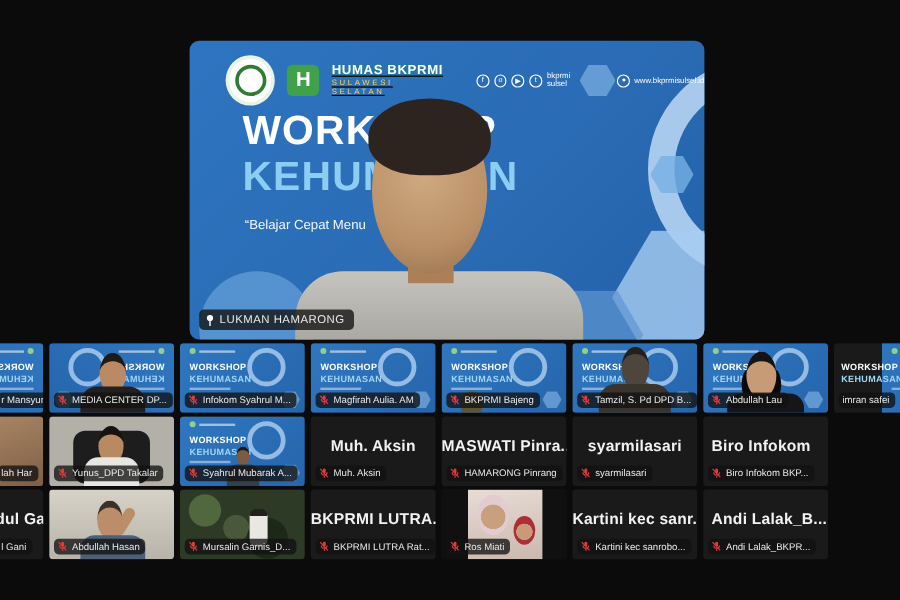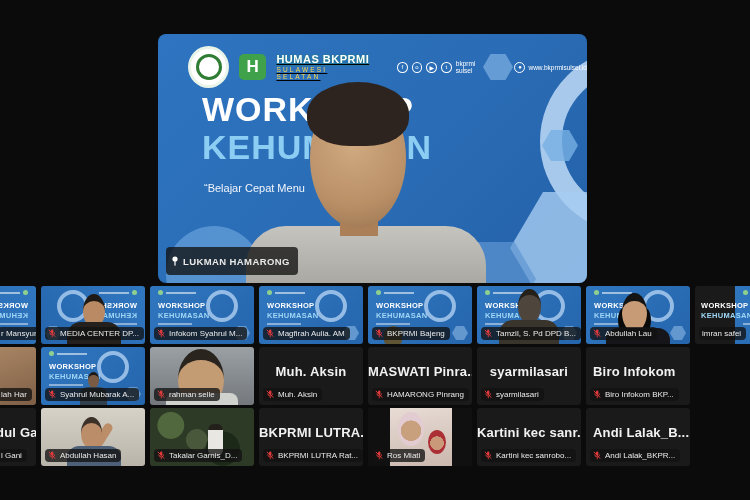--- a/index.html
+++ b/index.html
@@ -41,21 +41,21 @@
   .person-head{position:absolute;left:152px;top:54px;width:96px;height:140px;border-radius:50%;
                background:radial-gradient(circle at 45% 42%,#cfa980 0%,#b98f66 60%,#96714e 100%);}
   .person-head::before{content:"";position:absolute;left:-3px;top:-6px;width:102px;height:64px;
                border-radius:50% 50% 42% 42%;background:#2d2420;}
   .person-neck{position:absolute;left:182px;top:176px;width:38px;height:26px;background:#ab7f58;}
   .person-body{position:absolute;left:88px;top:192px;width:240px;height:60px;border-radius:40px 40px 0 0;
                background:linear-gradient(180deg,#c6c4be,#a9a7a1);}
 
   .pill{position:absolute;display:flex;align-items:center;gap:4px;background:rgba(18,18,18,.78);
         border-radius:4px;color:#e9e9e9;white-space:nowrap;}
-  .main-pill{left:8px;bottom:8px;height:28px;padding:0 8px 0 5px;font-size:9.5px;letter-spacing:.4px;font-weight:bold;}
+  .main-pill{left:8px;bottom:8px;height:17px;padding:0 8px 0 5px;font-size:9.5px;letter-spacing:.4px;}
 
   
   .prow{position:absolute;left:-68px;display:flex;gap:5px;}
   .row0{top:286px;} .row1{top:347px;} .row2{top:408px;}
   .tile{position:relative;width:104px;height:58px;border-radius:3px;background:#1a1a1a;overflow:hidden;flex:0 0 auto;}
 
   
   .ws-bg{position:absolute;inset:0;background:linear-gradient(135deg,#3077c0,#2565ac);display:none;}
   .v-workshop .ws-bg,.v-darkws .ws-bg{display:block;}
   .ws-dot{position:absolute;left:8px;top:4px;width:5px;height:5px;border-radius:50%;background:#8fd08f;}
@@ -379,20 +379,35 @@
   <div class="prow row1" id="prow1">
       <div class="tile v-facetop clip-left">
 
     <div class="photo"></div>
 
     <span class="pill unmuted">
 
       <span class="pill-text">lah Har</span>
     </span>
   </div>
+      <div class="tile v-chair">
+
+    <div class="photo"></div>
+    <div class="fig"></div>
+
+    <span class="pill">
+      <svg class="mic" width="8" height="9" viewBox="0 0 8 9">
+        <rect x="3" y="0.5" width="2.4" height="4" rx="1.2" fill="#e23b3b"></rect>
+        <path d="M1.8 3.5 a2.4 2.4 0 0 0 4.8 0" fill="none" stroke="#e23b3b" stroke-width="0.9"></path>
+        <rect x="3.8" y="6.2" width="0.9" height="2" fill="#e23b3b"></rect>
+        <line x1="0.8" y1="0.8" x2="7.2" y2="7.6" stroke="#e23b3b" stroke-width="1"></line>
+      </svg>
+      <span class="pill-text">Yunus_DPD Takalar</span>
+    </span>
+  </div>
       <div class="tile v-workshop v-speaker">
     <div class="ws-bg">
       <span class="ws-dot"></span>
       <span class="ws-bars"></span>
       <span class="ws-t1">WORKSHOP</span>
       <span class="ws-t2">KEHUMASAN</span>
       <span class="ws-sub"></span>
       <span class="ws-ring"></span>
       <span class="ws-hex"></span>
     </div>
@@ -400,34 +415,20 @@
     <div class="fig"></div>
 
     <span class="pill">
       <svg class="mic" width="8" height="9" viewBox="0 0 8 9">
         <rect x="3" y="0.5" width="2.4" height="4" rx="1.2" fill="#e23b3b"></rect>
         <path d="M1.8 3.5 a2.4 2.4 0 0 0 4.8 0" fill="none" stroke="#e23b3b" stroke-width="0.9"></path>
         <rect x="3.8" y="6.2" width="0.9" height="2" fill="#e23b3b"></rect>
         <line x1="0.8" y1="0.8" x2="7.2" y2="7.6" stroke="#e23b3b" stroke-width="1"></line>
       </svg>
       <span class="pill-text">Syahrul Mubarak A...</span>
-    </span>
-  </div>
-      <div class="tile v-closeup">
-
-    <div class="photo"></div>
-
-    <span class="pill">
-      <svg class="mic" width="8" height="9" viewBox="0 0 8 9">
-        <rect x="3" y="0.5" width="2.4" height="4" rx="1.2" fill="#e23b3b"></rect>
-        <path d="M1.8 3.5 a2.4 2.4 0 0 0 4.8 0" fill="none" stroke="#e23b3b" stroke-width="0.9"></path>
-        <rect x="3.8" y="6.2" width="0.9" height="2" fill="#e23b3b"></rect>
-        <line x1="0.8" y1="0.8" x2="7.2" y2="7.6" stroke="#e23b3b" stroke-width="1"></line>
-      </svg>
-      <span class="pill-text">rahman selle</span>
     </span>
   </div>
       <div class="tile v-black has-display">
 
     <span class="display">Muh. Aksin</span>
     <span class="pill">
       <svg class="mic" width="8" height="9" viewBox="0 0 8 9">
         <rect x="3" y="0.5" width="2.4" height="4" rx="1.2" fill="#e23b3b"></rect>
         <path d="M1.8 3.5 a2.4 2.4 0 0 0 4.8 0" fill="none" stroke="#e23b3b" stroke-width="0.9"></path>
         <rect x="3.8" y="6.2" width="0.9" height="2" fill="#e23b3b"></rect>
@@ -504,21 +505,21 @@
 
     <div class="photo"></div>
 
     <span class="pill">
       <svg class="mic" width="8" height="9" viewBox="0 0 8 9">
         <rect x="3" y="0.5" width="2.4" height="4" rx="1.2" fill="#e23b3b"></rect>
         <path d="M1.8 3.5 a2.4 2.4 0 0 0 4.8 0" fill="none" stroke="#e23b3b" stroke-width="0.9"></path>
         <rect x="3.8" y="6.2" width="0.9" height="2" fill="#e23b3b"></rect>
         <line x1="0.8" y1="0.8" x2="7.2" y2="7.6" stroke="#e23b3b" stroke-width="1"></line>
       </svg>
-      <span class="pill-text">Takalar Garnis_D...</span>
+      <span class="pill-text">Mursalin Garnis_D...</span>
     </span>
   </div>
       <div class="tile v-black has-display">
 
     <span class="display">BKPRMI  LUTRA...</span>
     <span class="pill">
       <svg class="mic" width="8" height="9" viewBox="0 0 8 9">
         <rect x="3" y="0.5" width="2.4" height="4" rx="1.2" fill="#e23b3b"></rect>
         <path d="M1.8 3.5 a2.4 2.4 0 0 0 4.8 0" fill="none" stroke="#e23b3b" stroke-width="0.9"></path>
         <rect x="3.8" y="6.2" width="0.9" height="2" fill="#e23b3b"></rect>

